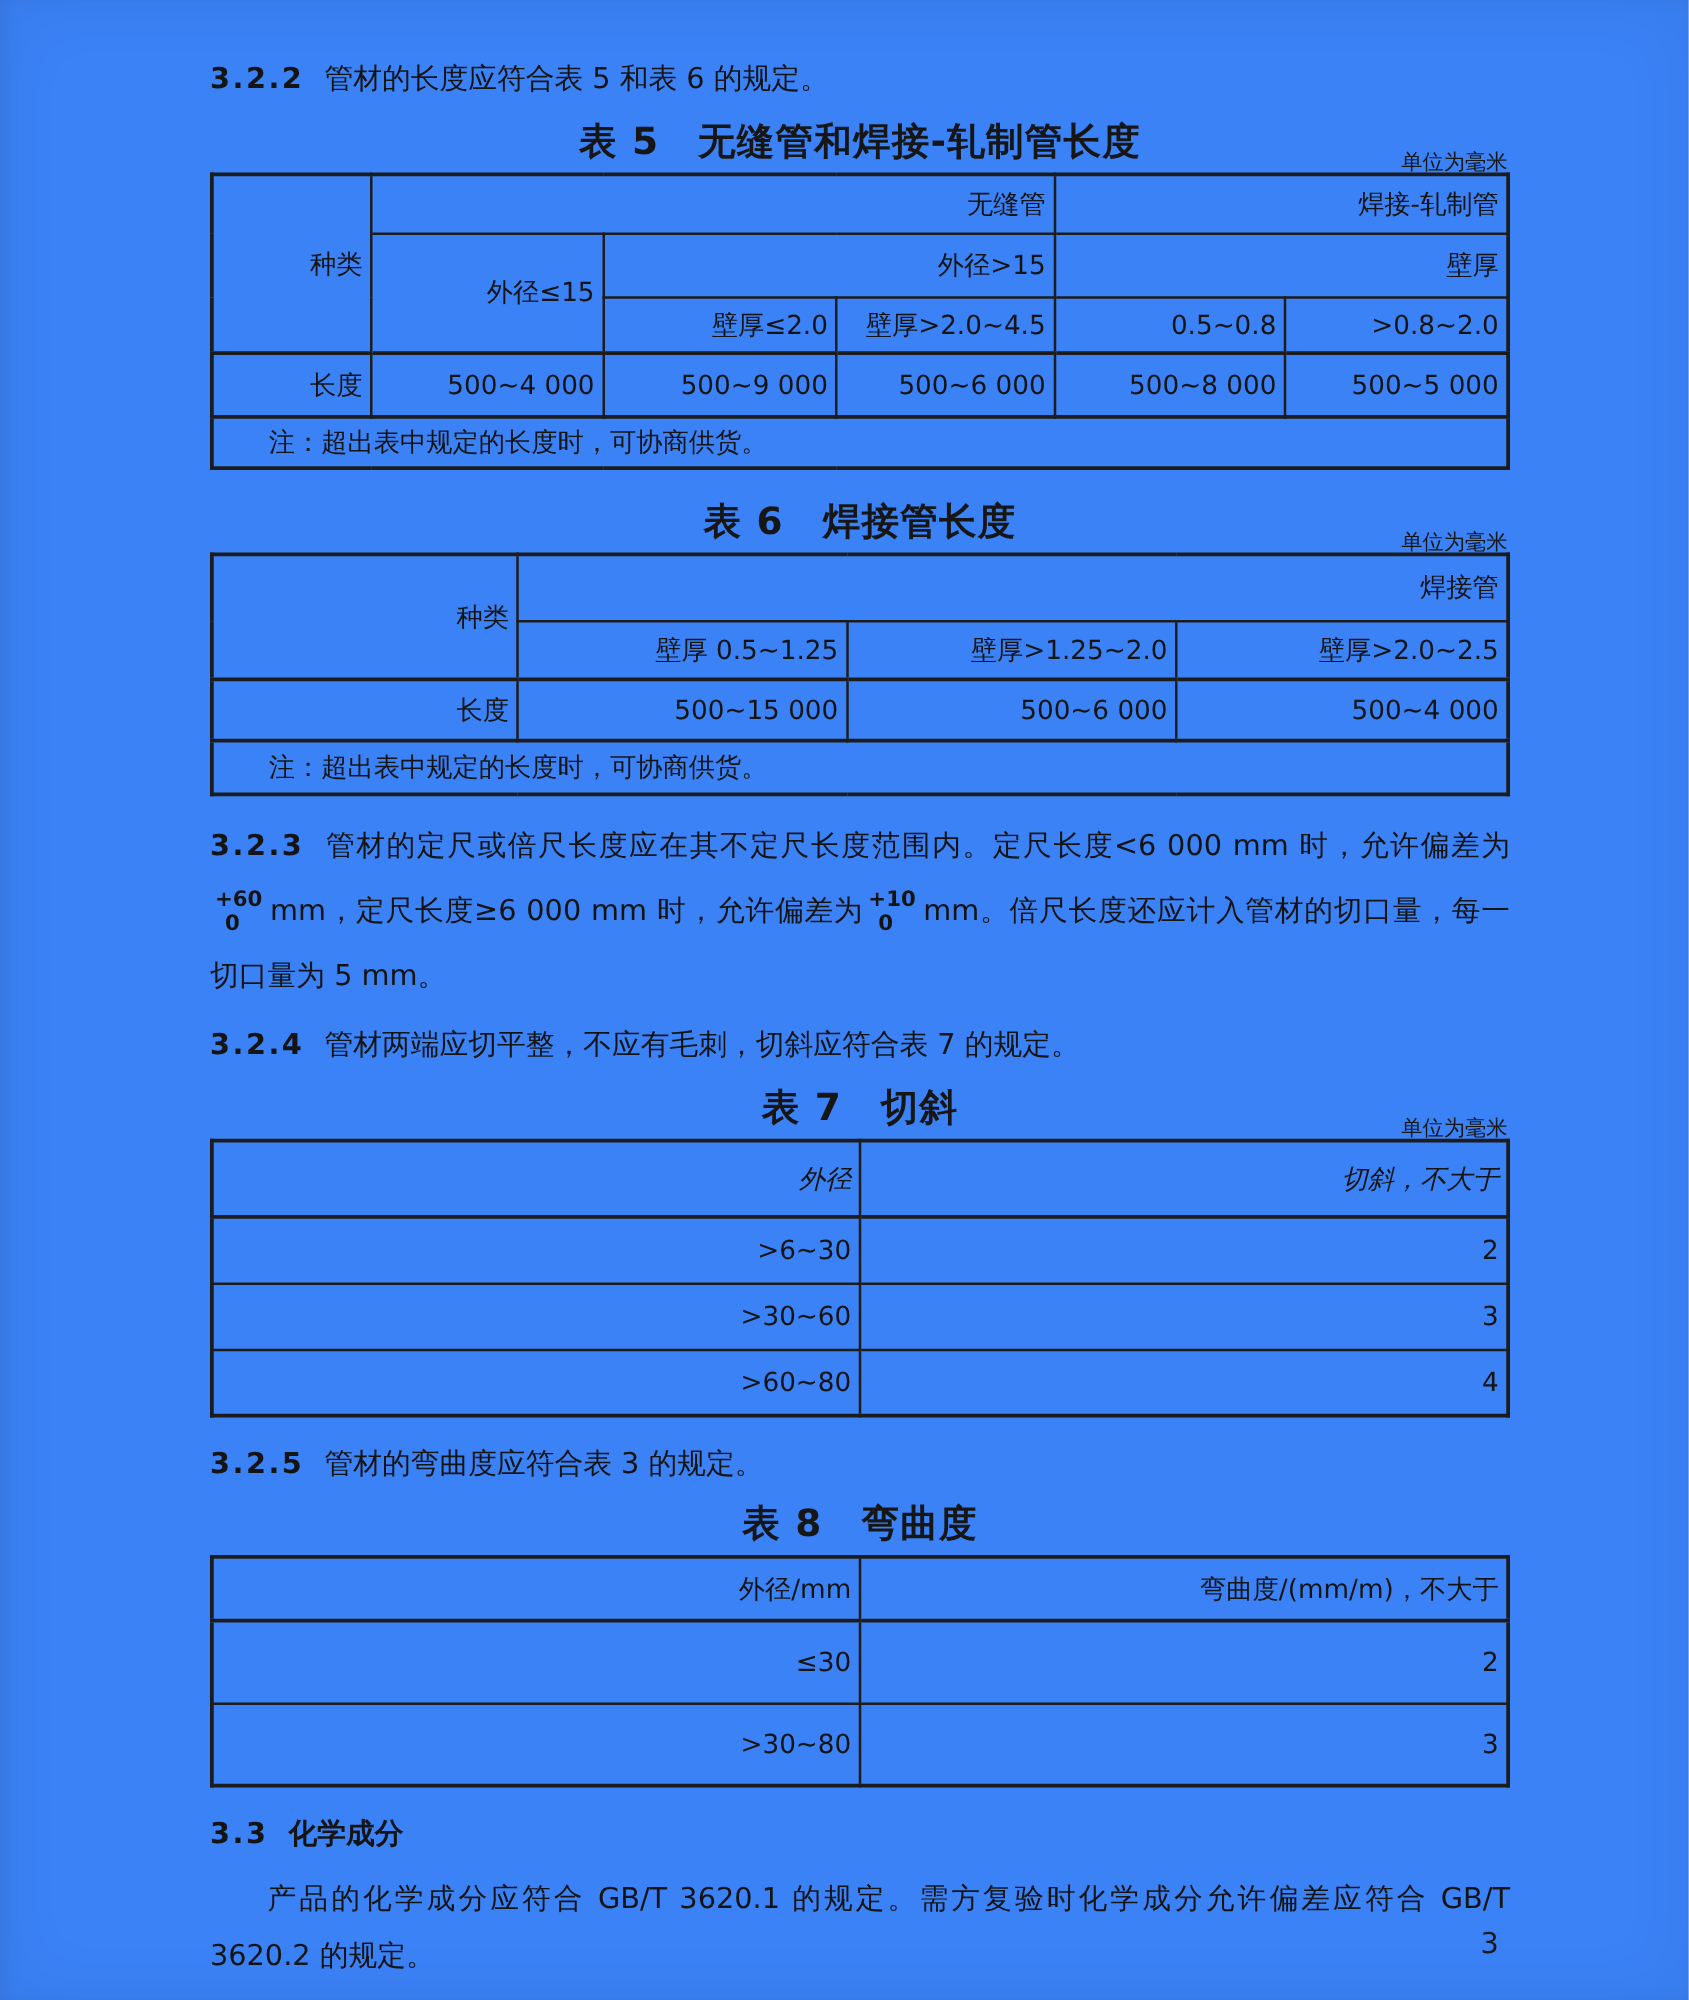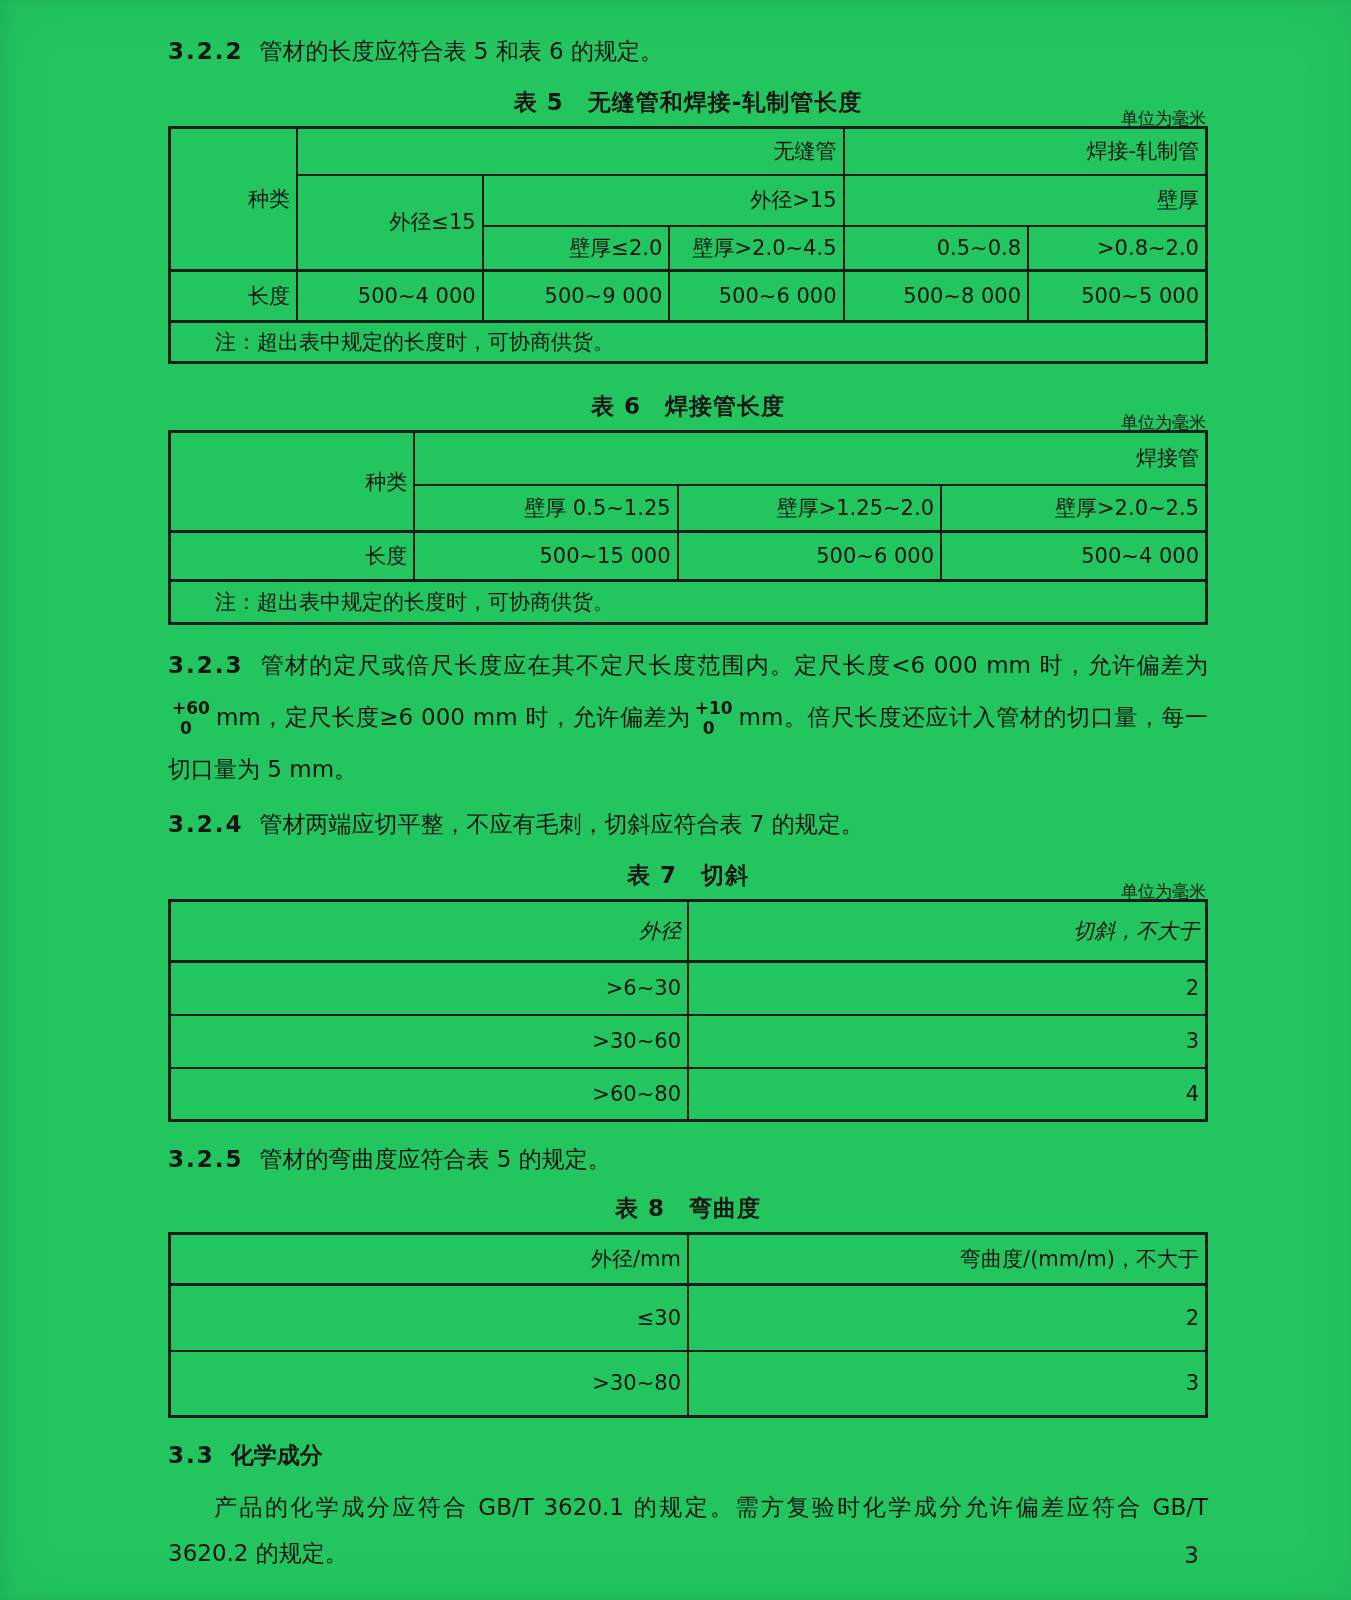--- a/index.html
+++ b/index.html
@@ -1,39 +1,39 @@
 <!DOCTYPE html>
 <html><head>
 <meta charset="utf-8">
 <style>
   * { margin:0; padding:0; box-sizing:border-box; }
   html,body { background:#e9e9e6; }
   body { font-family:"DejaVu Sans", sans-serif; color:#161616; }
   .page {
     position:relative;
     width:1351px; height:1600px;
-    background:#22c55e;
+    background:#3b82f6;
     box-shadow: inset 0 0 60px rgba(0,0,0,0.05), inset 6px 0 12px rgba(0,0,0,0.06);
-    padding:28px 143px 0 168px;
+    padding:40px 143px 0 168px;
     overflow:hidden;
   }
   .para {
     font-size:23px; line-height:46px;
     text-align:justify;
     color:#141414;
   }
   .secnum { font-weight:bold; letter-spacing:2px; margin-right:16px; white-space:nowrap; }
   .headline { font-weight:bold; }
   .mb6{margin-bottom:6px;} .mb8{margin-bottom:8px;}
   .mb14{margin-bottom:14px;} .mb22{margin-bottom:22px;}
   .capline {
     position:relative; text-align:center; height:40px; line-height:40px;
     margin-bottom:4px;
   }
-  .capline .cap { font-weight:bold; font-size:23px; letter-spacing:1px; }
+  .capline .cap { font-weight:bold; font-size:30px; letter-spacing:1px; }
   .capline .unit {
     position:absolute; right:2px; top:16px; height:40px; line-height:40px;
     font-size:17px; font-weight:normal;
   }
   table {
     width:100%; border-collapse:collapse; table-layout:fixed;
     border:3px solid #1c1c1c;
   }
   td {
     border:2px solid #1c1c1c;
@@ -184,21 +184,21 @@
       <td>3</td>
     </tr>
     <tr class="r7">
       <td>&gt;60~80</td>
       <td>4</td>
     </tr>
   </tbody>
     </table>
 
   <p class="para mb6">
-    <span class="secnum">3.2.5</span><span>管材的弯曲度应符合表 5 的规定。</span>
+    <span class="secnum">3.2.5</span><span>管材的弯曲度应符合表 3 的规定。</span>
   </p>
 
   <div class="capline">
     <span class="cap">表 8　弯曲度</span>
   </div>
 
   <table class="mb14">
     <colgroup>
         <col style="width:50%">
         <col style="width:50%">

